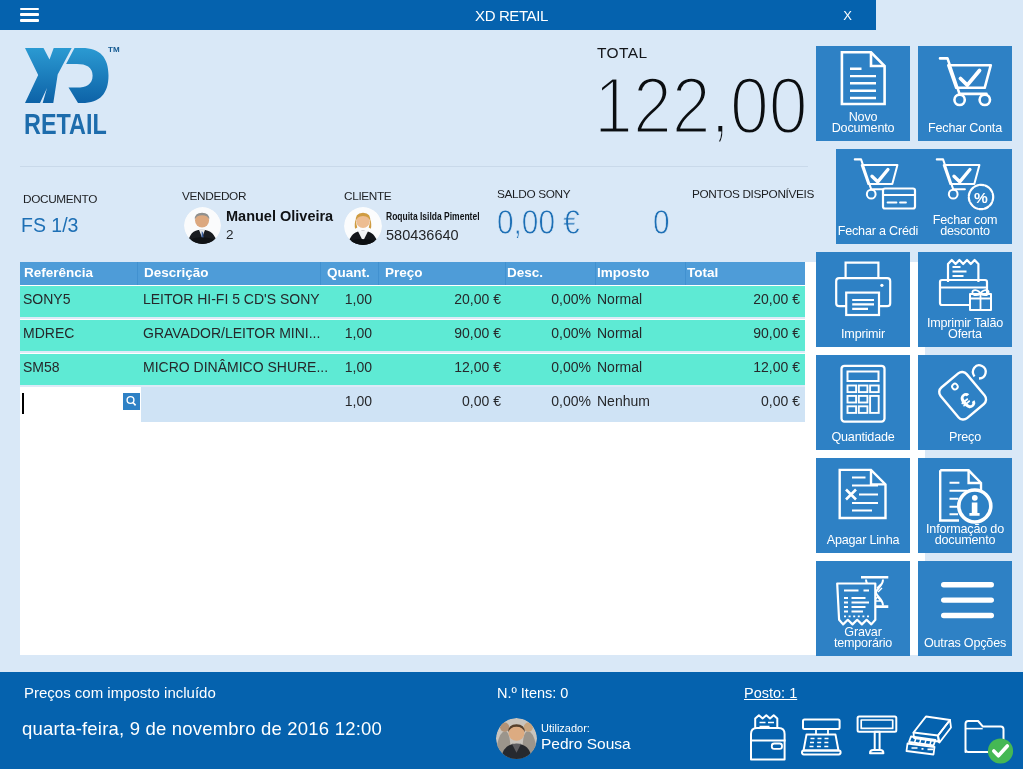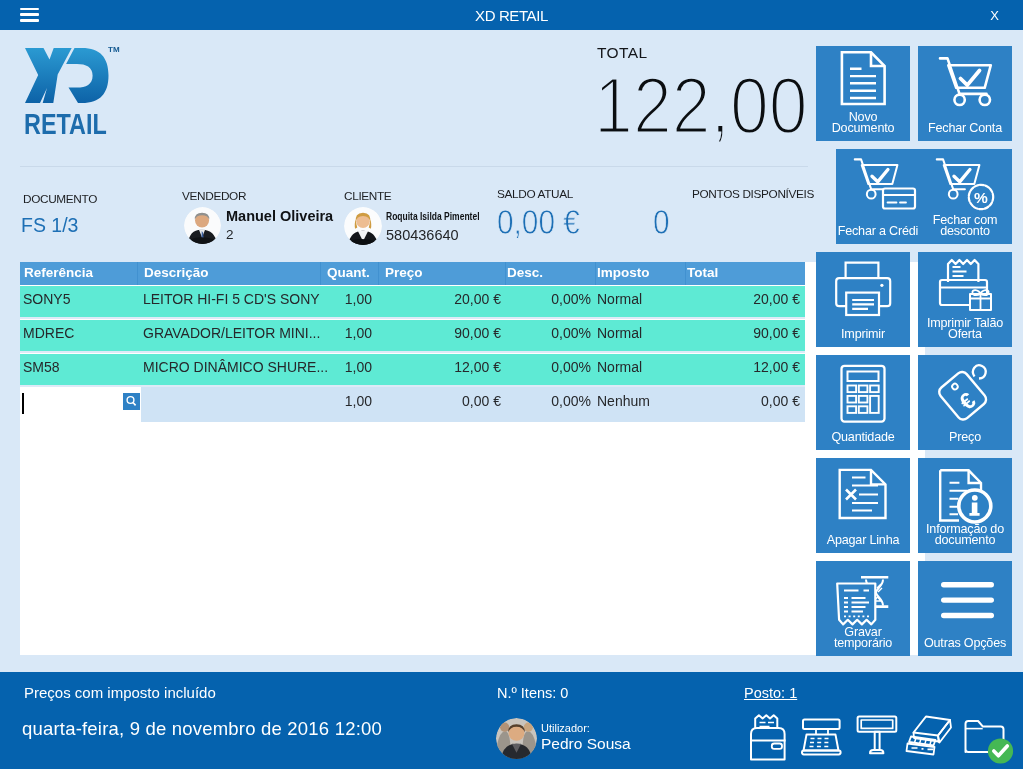--- a/index.html
+++ b/index.html
@@ -1,19 +1,19 @@
 <!DOCTYPE html>
 <html><head>
 <meta charset="utf-8">
 <style>
 * { margin:0; padding:0; box-sizing:border-box; }
 html,body { width:1023px; height:769px; overflow:hidden; }
 body { font-family:"Liberation Sans", sans-serif; background:#d9e8f7; position:relative; }
 .abs { position:absolute; }
-.topbar { position:absolute; left:0; top:0; width:1023px; height:30px; background:#0562ae; }
+.topbar { position:absolute; left:0; top:0; width:876px; height:30px; background:#0562ae; }
 .hamb { position:absolute; left:20px; top:7.5px; width:19px; }
 .hamb div { height:2.6px; background:#fff; border-radius:1px; margin-bottom:3.4px; }
 .title { position:absolute; left:0; top:6.5px; width:1023px; text-align:center; color:#fff; font-size:15px; letter-spacing:-0.4px; }
 .closex { position:absolute; right:24px; top:8px; color:#fff; font-size:13px; }
 #logo { position:absolute; left:25px; top:48px; }
 .retail { position:absolute; left:24px; top:106.5px; font-size:30px; font-weight:bold; color:#1d6cac; letter-spacing:0px; transform:scaleX(0.78); transform-origin:left top;}
 .tm { position:absolute; left:108px; top:45px; font-size:8px; color:#155a91; font-weight:bold; }
 .total-label { position:absolute; left:597px; top:44px; font-size:15.5px; color:#14161a; letter-spacing:0.4px;}
 .total-value { position:absolute; right:215px; top:60px; font-size:80px; color:#0b0e11; transform:scaleX(0.873); transform-origin:right top; white-space:nowrap; -webkit-text-stroke:3px #d9e8f7; }
 .lbl { position:absolute; font-size:11.8px; color:#1c1e21; letter-spacing:-0.35px; }
@@ -90,21 +90,21 @@
       <circle cx="20" cy="20" r="20" fill="#fbfcfd"></circle>
       <path d="M4,40 Q7,25 20,25 Q33,25 36,40 Z" fill="#15171b"></path>
       <path d="M14.5,25 h11 l-5.5,11 z" fill="#f2f3f5"></path>
       <path d="M5,37 Q14,31 35,36 L35,40 5,40 Z" fill="#0c0e11"></path>
       <circle cx="20" cy="15" r="7.2" fill="#edbd92"></circle>
       <path d="M12.3,16.5 Q11,6.2 20,6 Q29,6.2 27.7,16.5 Q27.2,9.8 20,9.5 Q12.8,9.8 12.3,16.5 Z" fill="#cf9c42"></path>
       <path d="M12.3,13 q-1.8,6 -0.5,10 l2.2,-1.5 q-1.5,-4 -1.7,-8.5 z M27.7,13 q1.8,6 0.5,10 l-2.2,-1.5 q1.5,-4 1.7,-8.5 z" fill="#cf9c42"></path>
     </svg></div>
 <div class="abs" style="left:386px; top:211px; font-size:10px; font-weight:bold; color:#101215; transform:scaleX(0.85); transform-origin:left top; white-space:nowrap;">Roquita Isilda Pimentel</div>
 <div class="abs" style="left:386px; top:227px; font-size:14.5px; color:#232528;">580436640</div>
-<div class="lbl" style="left:497px; top:187px;">SALDO ATUAL</div>
+<div class="lbl" style="left:497px; top:187px;">SALDO SONY</div>
 <div class="bigblue" style="left:497px; top:202px;">0,00 €</div>
 <div class="lbl" style="left:692px; top:187px;">PONTOS DISPONÍVEIS</div>
 <div class="bigblue" style="left:653px; top:202px;">0</div>
 
 <div id="grid">
   <div id="ghead">
     <span style="left:4px;">Referência</span>
     <span style="left:124px;">Descrição</span>
     <span style="left:307px;">Quant.</span>
     <span style="left:365px;">Preço</span>

